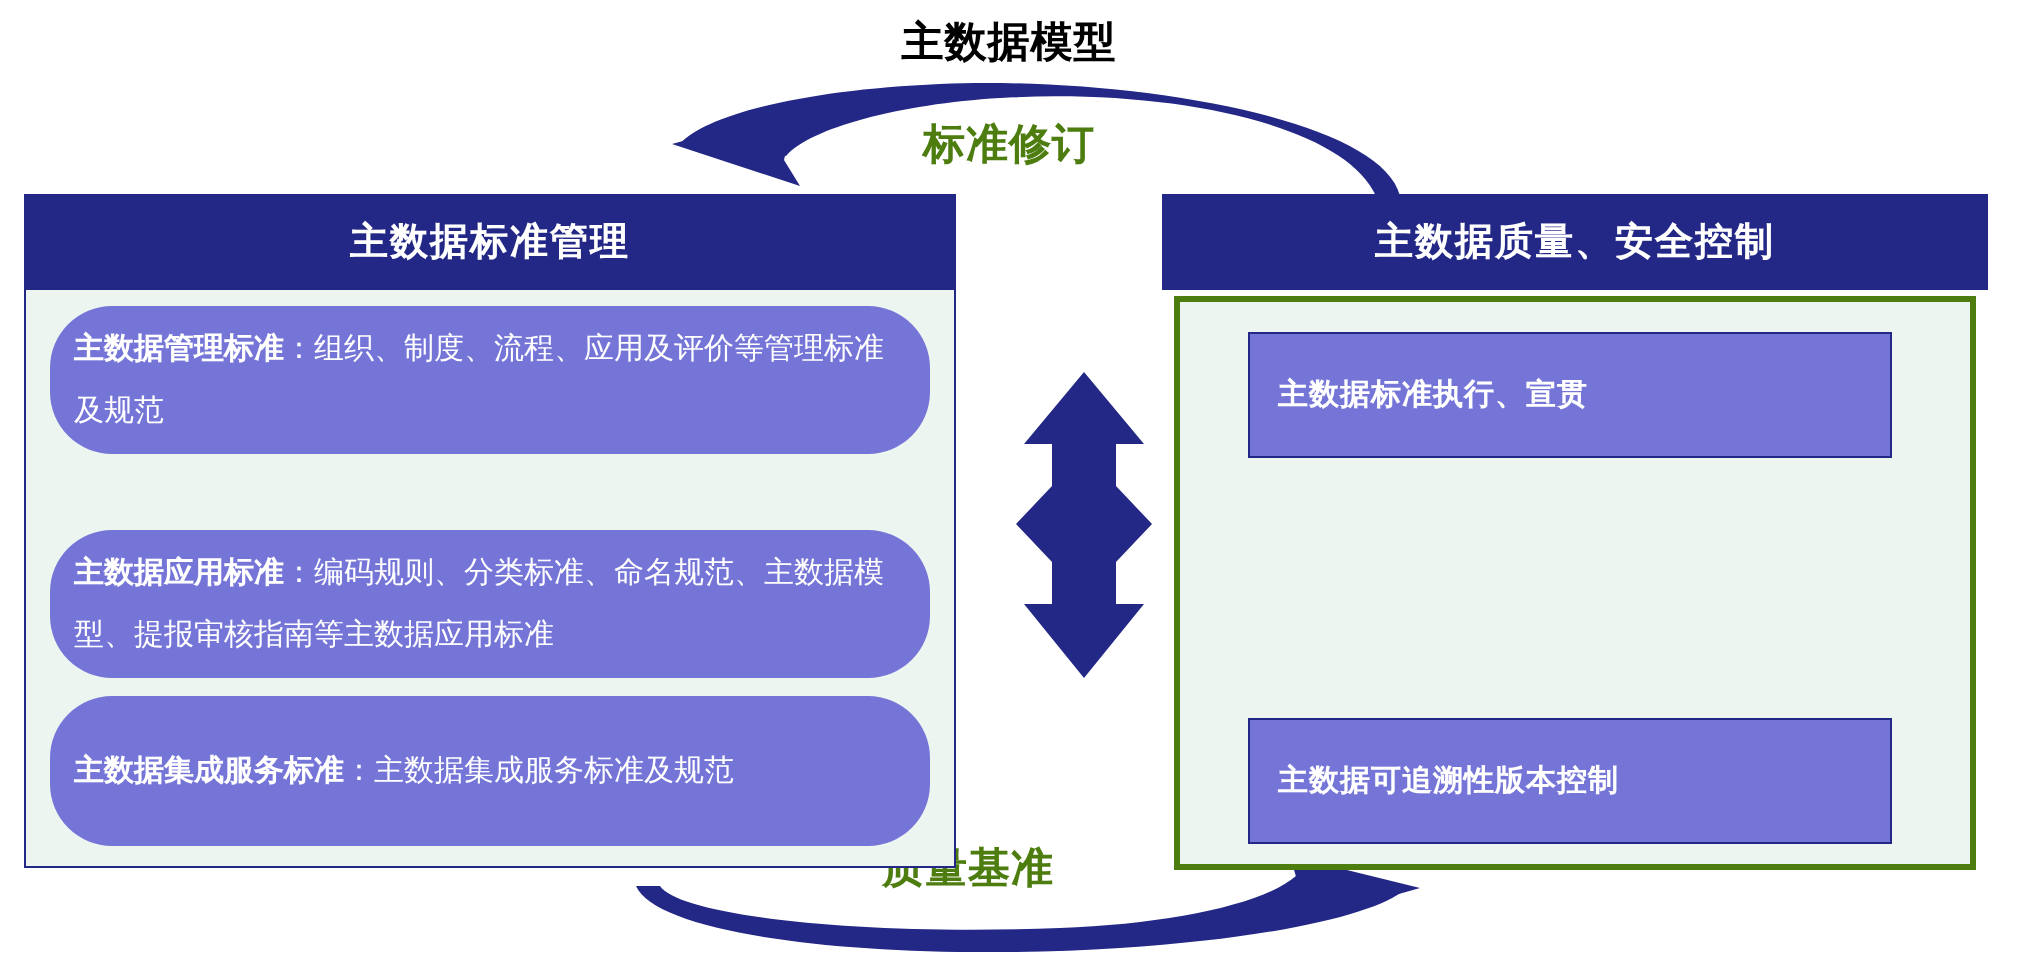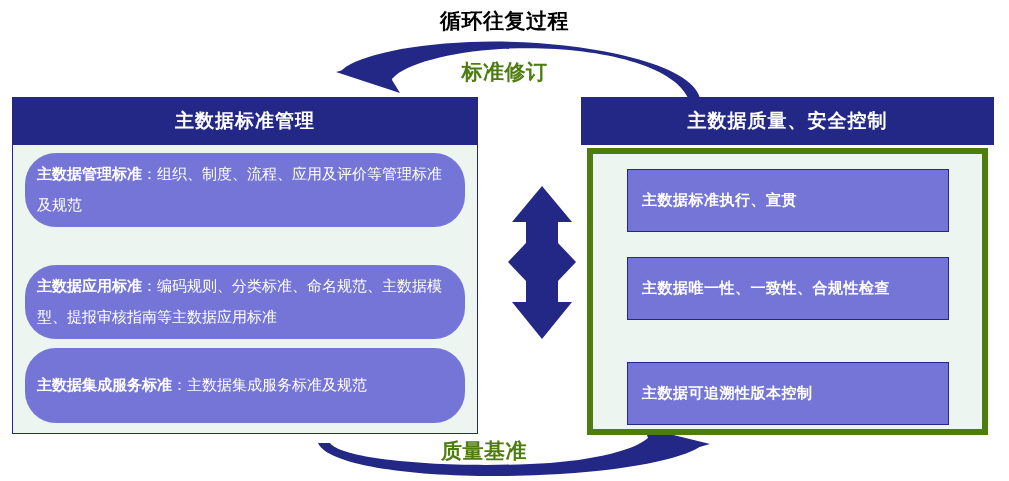--- a/index.html
+++ b/index.html
@@ -52,21 +52,21 @@
     white-space: nowrap;
   }
   .arrow-caption.top {
     left: 0;
     top: 58px;
     width: 1009px;
     text-align: center;
   }
   .arrow-caption.bottom {
     left: 0;
-    top: 437px;
+    top: 420px;
     width: 968px;
     text-align: center;
   }
 
   
   .panel {
     position: absolute;
     box-sizing: border-box;
   }
   .panel-header {
@@ -136,21 +136,21 @@
   #panel-right .panel-header {
     width: 413px;
     height: 48px;
   }
   #panel-right .panel-body {
     position: absolute;
     left: 6px;
     top: 51px;
     width: 401px;
     height: 287px;
-    border: 6px solid #4d7c0f;
+    border: 3px solid #4d7c0f;
     padding: 12px;
   }
   .right-item {
     position: absolute;
     box-sizing: border-box;
     background: #7575d8;
     border: 1px solid #232785;
     color: #ffffff;
     font-size: 15px;
     font-weight: bold;
@@ -164,21 +164,21 @@
   }
   #right-item-0 { top: 15px; }
   #right-item-1 { top: 103px; }
   #right-item-2 { top: 208px; }
 </style>
 </head>
 <body>
 
 <div id="canvas">
 
-  <div class="cycle-label">循环往复过程</div>
+  <div class="cycle-label">主数据模型</div>
 
   <svg class="arrow-layer" viewBox="0 0 1009 481" width="1009" height="481">
 
     <g>
       <path d="M 700 98
                C 690 58, 560 38, 470 42
                C 400 45, 352 58, 340 72
                L 393 78
                C 405 64, 450 52, 500 49
                C 585 44, 672 62, 688 98
@@ -247,20 +247,19 @@
 
     </div>
   </div>
 
   <div class="panel" id="panel-right">
     <div class="panel-header">主数据质量、安全控制</div>
     <div class="panel-body">
 
       <div class="right-item" id="right-item-0">主数据标准执行、宣贯</div>
 
-      <div class="right-item" id="right-item-1">主数据唯一性、一致性、合规性检查</div>
 
       <div class="right-item" id="right-item-2">主数据可追溯性版本控制</div>
 
     </div>
   </div>
 
 </div>
 
 </body></html>

